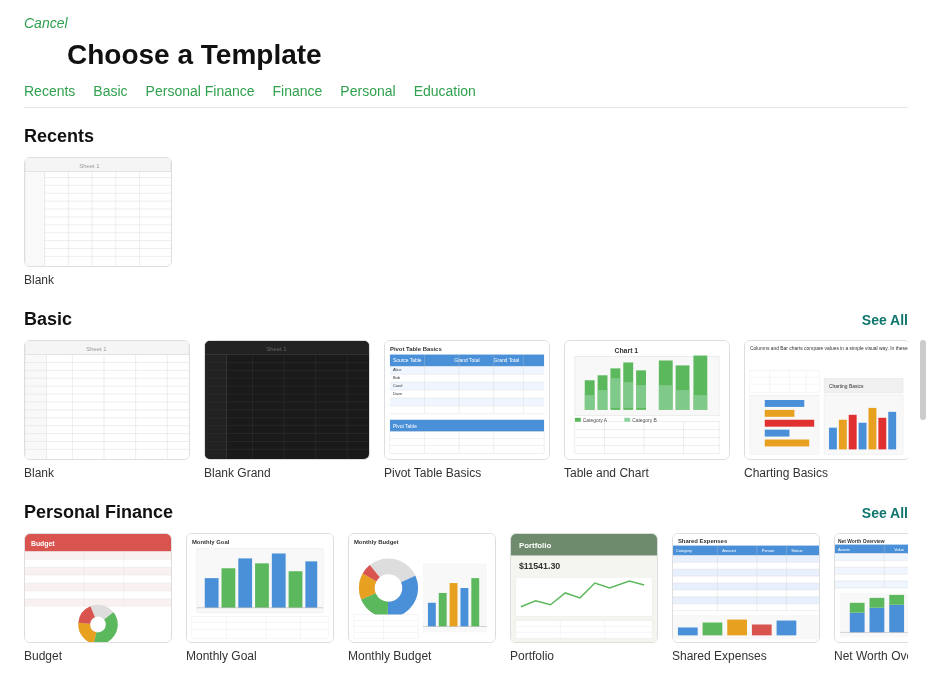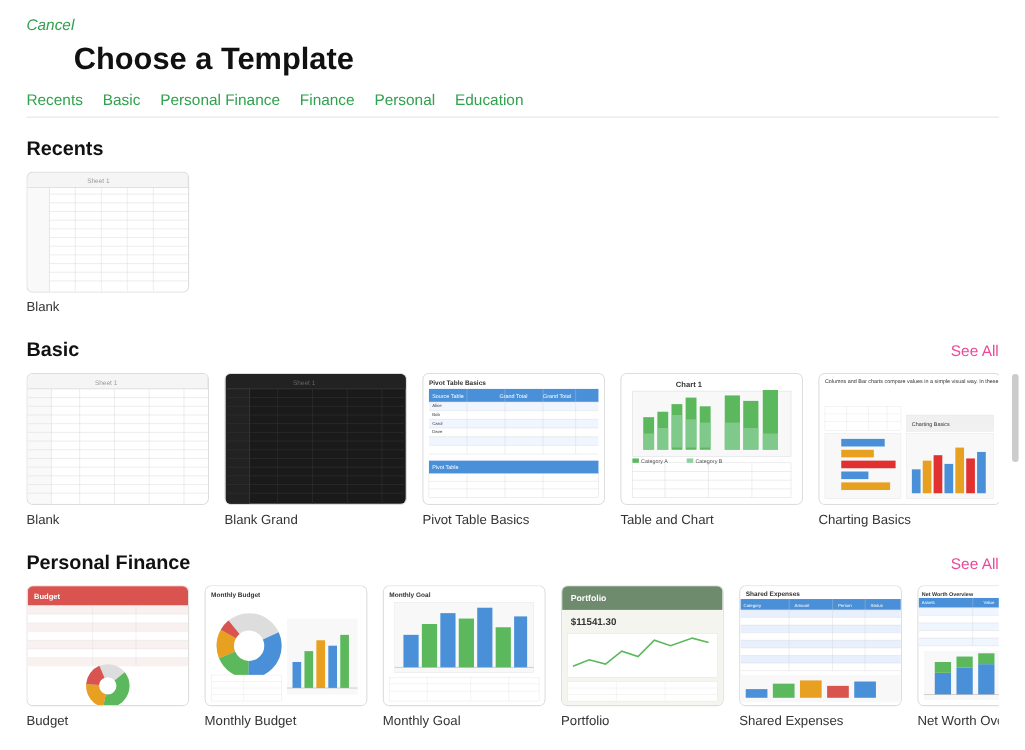--- a/index.html
+++ b/index.html
@@ -55,25 +55,26 @@
       justify-content: space-between;
       align-items: center;
       margin-bottom: 10px;
     }
     .section-title {
       font-size: 18px;
       font-weight: 600;
       color: #111;
     }
     .see-all {
-      color: #ec4899;
+      color: #0f766e;
       font-size: 14px;
       cursor: pointer;
       background: none;
       border: none;
+      font-weight: bold;
     }
     .templates-row {
       display: flex;
       gap: 14px;
       overflow: hidden;
     }
     .template-item {
       display: flex;
       flex-direction: column;
       align-items: flex-start;
@@ -422,51 +423,20 @@
             <circle cx="74" cy="92" r="6" fill="#fff"></circle>
           </svg>
         </div>
         <span class="template-label">Budget</span>
       </div>
 
       <div class="template-item">
         <div class="template-thumb pf-thumb">
           <svg width="148" height="110" viewBox="0 0 148 110" xmlns="http://www.w3.org/2000/svg">
             <rect width="148" height="110" fill="#fff"></rect>
-            <text x="5" y="10" font-size="6" fill="#333" font-weight="bold">Monthly Budget</text>
-
-            <circle cx="40" cy="55" r="22" fill="none" stroke="#ddd" stroke-width="16"></circle>
-            <circle cx="40" cy="55" r="22" fill="none" stroke="#4a90d9" stroke-width="16" stroke-dasharray="45 93" stroke-dashoffset="10"></circle>
-            <circle cx="40" cy="55" r="22" fill="none" stroke="#5cb85c" stroke-width="16" stroke-dasharray="25 113" stroke-dashoffset="-35"></circle>
-            <circle cx="40" cy="55" r="22" fill="none" stroke="#e8a020" stroke-width="16" stroke-dasharray="20 118" stroke-dashoffset="-60"></circle>
-            <circle cx="40" cy="55" r="22" fill="none" stroke="#d9534f" stroke-width="16" stroke-dasharray="8 130" stroke-dashoffset="-80"></circle>
-            <circle cx="40" cy="55" r="10" fill="#fff"></circle>
-
-            <rect x="75" y="30" width="65" height="70" fill="#f8f8f8"></rect>
-            <rect x="80" y="70" width="8" height="24" fill="#4a90d9"></rect>
-            <rect x="91" y="60" width="8" height="34" fill="#5cb85c"></rect>
-            <rect x="102" y="50" width="8" height="44" fill="#e8a020"></rect>
-            <rect x="113" y="55" width="8" height="39" fill="#4a90d9"></rect>
-            <rect x="124" y="45" width="8" height="49" fill="#5cb85c"></rect>
-            <line x1="75" y1="94" x2="140" y2="94" stroke="#aaa" stroke-width="0.5"></line>
-
-            <rect x="5" y="82" width="65" height="24" fill="#fff" stroke="#ddd" stroke-width="0.3"></rect>
-            <line x1="5" y1="88" x2="70" y2="88" stroke="#ddd" stroke-width="0.3"></line>
-            <line x1="5" y1="94" x2="70" y2="94" stroke="#ddd" stroke-width="0.3"></line>
-            <line x1="5" y1="100" x2="70" y2="100" stroke="#ddd" stroke-width="0.3"></line>
-            <line x1="35" y1="82" x2="35" y2="106" stroke="#ddd" stroke-width="0.3"></line>
-          </svg>
-        </div>
-        <span class="template-label">Monthly Budget</span>
-      </div>
-
-      <div class="template-item">
-        <div class="template-thumb pf-thumb">
-          <svg width="148" height="110" viewBox="0 0 148 110" xmlns="http://www.w3.org/2000/svg">
-            <rect width="148" height="110" fill="#fff"></rect>
             <text x="5" y="10" font-size="6" fill="#333" font-weight="bold">Monthly Goal</text>
 
             <rect x="10" y="15" width="128" height="65" fill="#f8f8f8" stroke="#ddd" stroke-width="0.3"></rect>
 
             <rect x="18" y="45" width="14" height="30" fill="#4a90d9"></rect>
             <rect x="35" y="35" width="14" height="40" fill="#5cb85c"></rect>
             <rect x="52" y="25" width="14" height="50" fill="#4a90d9"></rect>
             <rect x="69" y="30" width="14" height="45" fill="#5cb85c"></rect>
             <rect x="86" y="20" width="14" height="55" fill="#4a90d9"></rect>
             <rect x="103" y="38" width="14" height="37" fill="#5cb85c"></rect>
@@ -475,20 +445,51 @@
 
             <rect x="5" y="84" width="138" height="22" fill="#fff" stroke="#ddd" stroke-width="0.3"></rect>
             <line x1="5" y1="90" x2="143" y2="90" stroke="#ddd" stroke-width="0.3"></line>
             <line x1="5" y1="97" x2="143" y2="97" stroke="#ddd" stroke-width="0.3"></line>
             <line x1="40" y1="84" x2="40" y2="106" stroke="#ddd" stroke-width="0.3"></line>
             <line x1="80" y1="84" x2="80" y2="106" stroke="#ddd" stroke-width="0.3"></line>
             <line x1="115" y1="84" x2="115" y2="106" stroke="#ddd" stroke-width="0.3"></line>
           </svg>
         </div>
         <span class="template-label">Monthly Goal</span>
+      </div>
+
+      <div class="template-item">
+        <div class="template-thumb pf-thumb">
+          <svg width="148" height="110" viewBox="0 0 148 110" xmlns="http://www.w3.org/2000/svg">
+            <rect width="148" height="110" fill="#fff"></rect>
+            <text x="5" y="10" font-size="6" fill="#333" font-weight="bold">Monthly Budget</text>
+
+            <circle cx="40" cy="55" r="22" fill="none" stroke="#ddd" stroke-width="16"></circle>
+            <circle cx="40" cy="55" r="22" fill="none" stroke="#4a90d9" stroke-width="16" stroke-dasharray="45 93" stroke-dashoffset="10"></circle>
+            <circle cx="40" cy="55" r="22" fill="none" stroke="#5cb85c" stroke-width="16" stroke-dasharray="25 113" stroke-dashoffset="-35"></circle>
+            <circle cx="40" cy="55" r="22" fill="none" stroke="#e8a020" stroke-width="16" stroke-dasharray="20 118" stroke-dashoffset="-60"></circle>
+            <circle cx="40" cy="55" r="22" fill="none" stroke="#d9534f" stroke-width="16" stroke-dasharray="8 130" stroke-dashoffset="-80"></circle>
+            <circle cx="40" cy="55" r="10" fill="#fff"></circle>
+
+            <rect x="75" y="30" width="65" height="70" fill="#f8f8f8"></rect>
+            <rect x="80" y="70" width="8" height="24" fill="#4a90d9"></rect>
+            <rect x="91" y="60" width="8" height="34" fill="#5cb85c"></rect>
+            <rect x="102" y="50" width="8" height="44" fill="#e8a020"></rect>
+            <rect x="113" y="55" width="8" height="39" fill="#4a90d9"></rect>
+            <rect x="124" y="45" width="8" height="49" fill="#5cb85c"></rect>
+            <line x1="75" y1="94" x2="140" y2="94" stroke="#aaa" stroke-width="0.5"></line>
+
+            <rect x="5" y="82" width="65" height="24" fill="#fff" stroke="#ddd" stroke-width="0.3"></rect>
+            <line x1="5" y1="88" x2="70" y2="88" stroke="#ddd" stroke-width="0.3"></line>
+            <line x1="5" y1="94" x2="70" y2="94" stroke="#ddd" stroke-width="0.3"></line>
+            <line x1="5" y1="100" x2="70" y2="100" stroke="#ddd" stroke-width="0.3"></line>
+            <line x1="35" y1="82" x2="35" y2="106" stroke="#ddd" stroke-width="0.3"></line>
+          </svg>
+        </div>
+        <span class="template-label">Monthly Budget</span>
       </div>
 
       <div class="template-item">
         <div class="template-thumb pf-thumb">
           <svg width="148" height="110" viewBox="0 0 148 110" xmlns="http://www.w3.org/2000/svg">
             <rect width="148" height="110" fill="#f5f5f0"></rect>
 
             <rect x="0" y="0" width="148" height="22" fill="#6e8b6e"></rect>
             <text x="8" y="14" font-size="8" fill="#fff" font-weight="bold">Portfolio</text>
 

